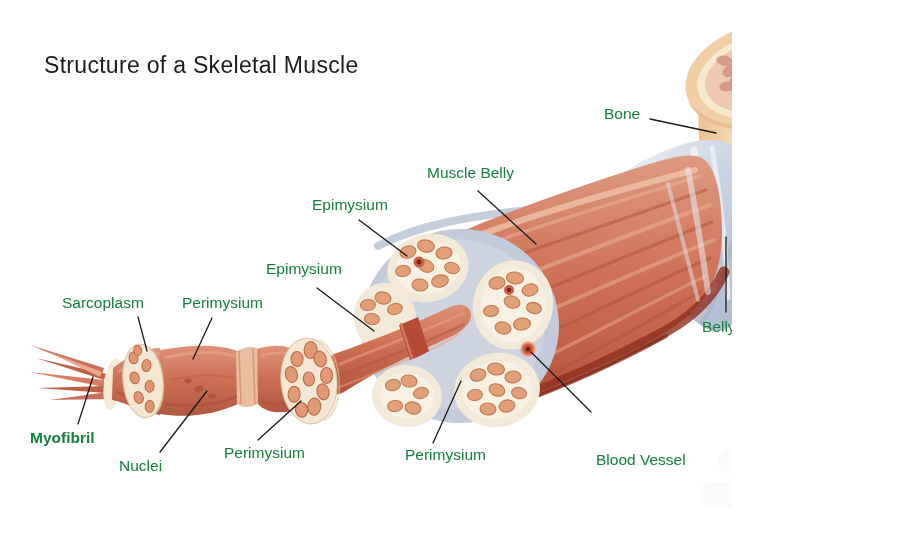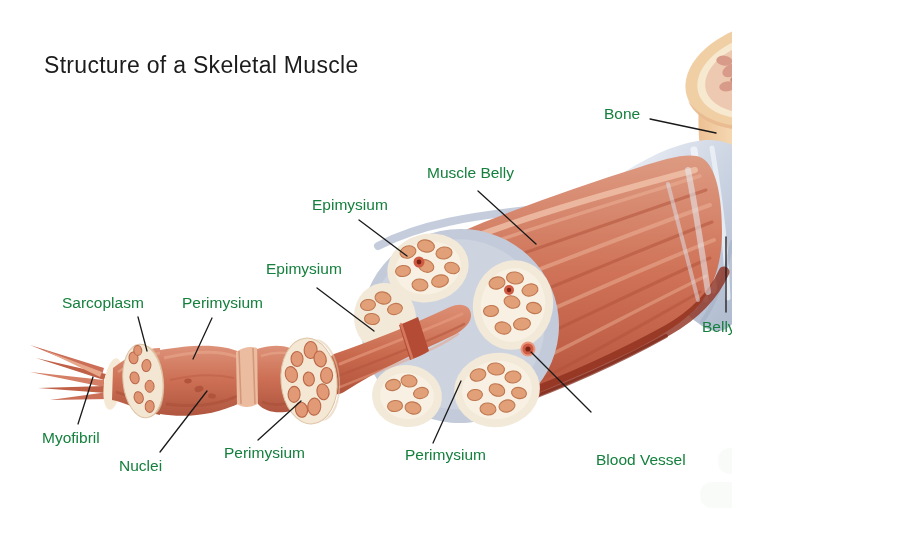--- a/index.html
+++ b/index.html
@@ -15,21 +15,21 @@
   .lbl{
     position:absolute;font-size:15.5px;color:#15803d;white-space:nowrap;
   }
   .lbl-bone{left:604px;top:105px;}
   .lbl-muscle-belly{left:427px;top:164px;text-align:right;}
   .lbl-epimysium{left:312px;top:196px;}
   .lbl-fasciculus{left:266px;top:260px;}
   .lbl-sarcoplasm{left:62px;top:294px;}
   .lbl-sarcolemma{left:182px;top:294px;}
   .lbl-tendon{left:702px;top:318px;}
-  .lbl-myofibril{left:42px;top:429px;}
+  .lbl-myofibril{left:30px;top:429px;font-weight:bold;}
   .lbl-nuclei{left:119px;top:457px;}
   .lbl-endomysium{left:224px;top:444px;}
   .lbl-perimysium{left:405px;top:446px;}
   .lbl-blood-vessel{left:596px;top:412px;margin-top:39px;}
 </style>
 </head>
 <body>
 
 <div id="stage">
 

